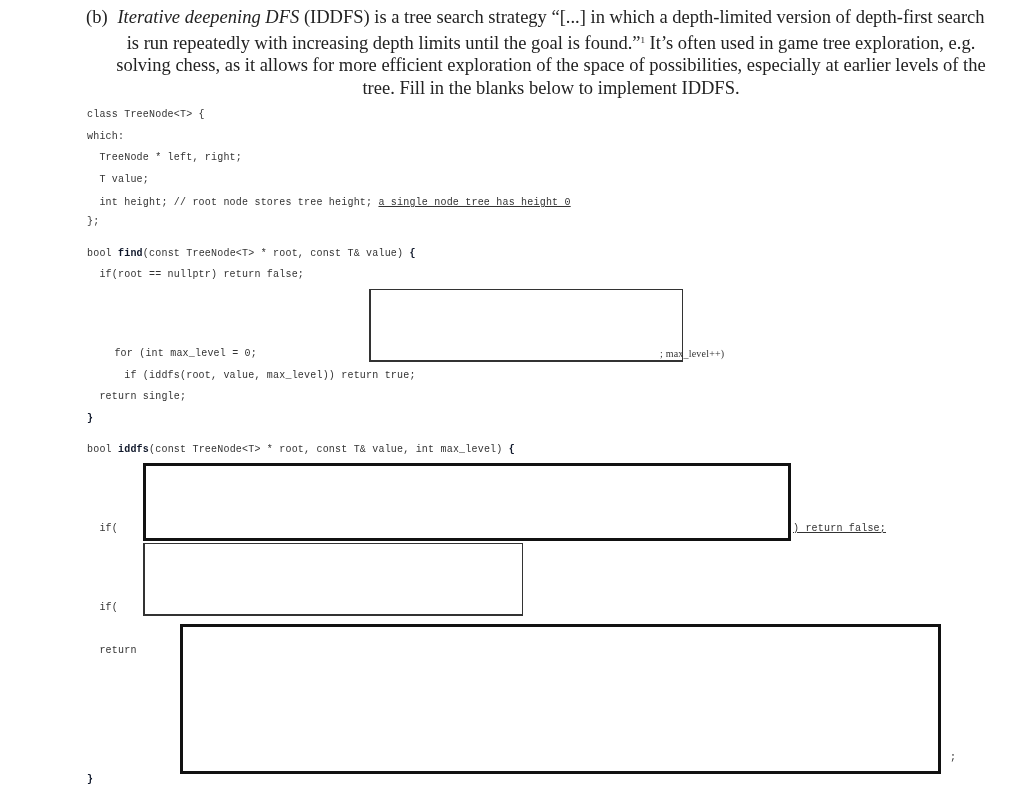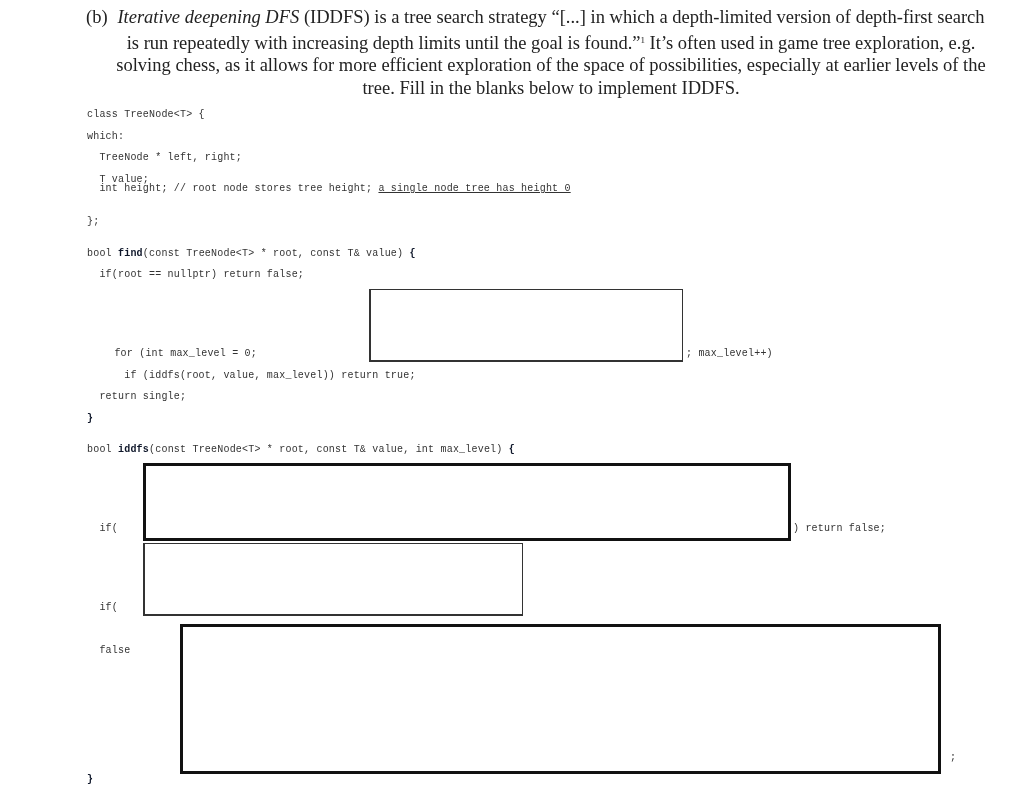--- a/index.html
+++ b/index.html
@@ -20,38 +20,38 @@
 
 <div class="prose">
   <span class="label">(b)</span>
   <div class="body"><i>Iterative deepening DFS</i><span> (IDDFS) is a tree search strategy “[...] in which a depth-limited version of depth-first search is run repeatedly with increasing depth limits until the goal is found.”</span><sup>1</sup><span> It’s often used in game tree exploration, e.g. solving chess, as it allows for more efficient exploration of the space of possibilities, especially at earlier levels of the tree. Fill in the blanks below to implement IDDFS.</span></div>
 </div>
 
 <div class="code" style="left:87px;top:109px;">class TreeNode&lt;T&gt; {</div>
 <div class="code" style="left:87px;top:131px;">which:</div>
 <div class="code" style="left:87px;top:152px;">  TreeNode * left, right;</div>
 <div class="code" style="left:87px;top:174px;font-family:Liberation Mono, monospace;">  T value;</div>
-<div class="code" style="left:87px;top:183px;"><span>  int height; // root node stores tree height; </span><span class="ul">a single node tree has height 0</span></div>
+<div class="code" style="left:87px;top:197px;"><span>  int height; // root node stores tree height; </span><span class="ul">a single node tree has height 0</span></div>
 <div class="code" style="left:87px;top:216px;">};</div>
 
 <div class="code" style="left:87px;top:248px;"><span>bool </span><span class="bold">find</span><span>(const TreeNode&lt;T&gt; * root, const T&amp; value) </span><span class="bold">{</span></div>
 <div class="code" style="left:87px;top:269px;">  if(root == nullptr) return false;</div>
 <div class="code" style="left:102px;top:348px;">  for (int max_level = 0; </div>
 <div class="box thin" style="left:369px;top:289px;width:314px;height:73px;"></div>
-<div class="code" style="left:686px;top:348px;">; max_level++)</div>
+<div class="code" style="left:660px;top:348px;font-family:Liberation Serif, serif;">; max_level++)</div>
 <div class="code" style="left:87px;top:370px;">      if (iddfs(root, value, max_level)) return true;</div>
 <div class="code" style="left:87px;top:391px;">  return single;</div>
 <div class="code bold" style="left:87px;top:413px;">}</div>
 
 <div class="code" style="left:87px;top:444px;"><span>bool </span><span class="bold">iddfs</span><span>(const TreeNode&lt;T&gt; * root, const T&amp; value, int max_level) </span><span class="bold">{</span></div>
 
 <div class="code" style="left:87px;top:523px;">  if(</div>
 <div class="box thick" style="left:143px;top:463px;width:648px;height:78px;"></div>
-<div class="code" style="left:793px;top:523px;">) return false;</div>
+<div class="code" style="left:793px;top:523px;text-decoration:underline;">) return false;</div>
 
 <div class="code" style="left:87px;top:602px;">  if(</div>
 <div class="box thin" style="left:143px;top:543px;width:380px;height:73px;"></div>
 <div class="code" style="left:526px;top:602px;margin-top:38px;">) return true;</div>
 
-<div class="code" style="left:87px;top:645px;">  false</div>
+<div class="code" style="left:87px;top:645px;">  return</div>
 <div class="box thick" style="left:180px;top:624px;width:761px;height:150px;"></div>
 <div class="code" style="left:950px;top:752px;">;</div>
 <div class="code bold" style="left:87px;top:774px;">}</div>
 
 </body></html>

